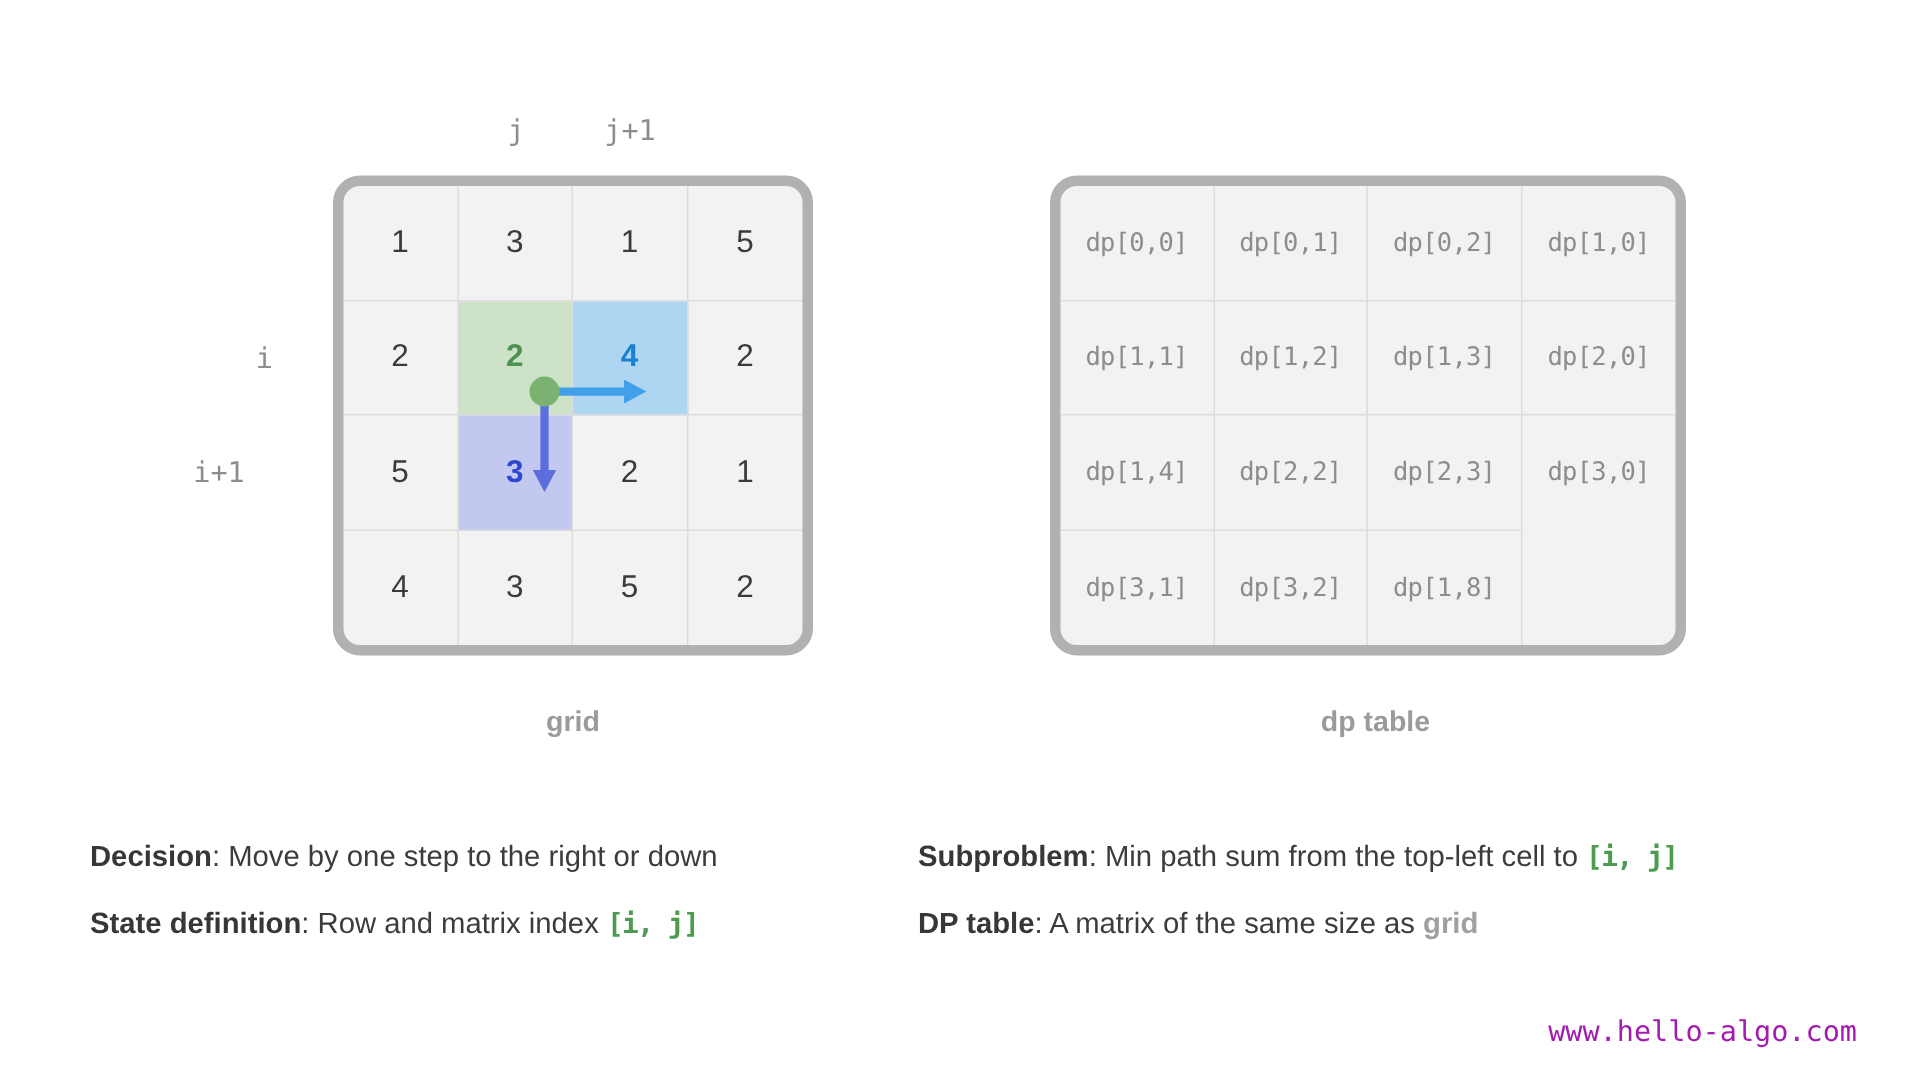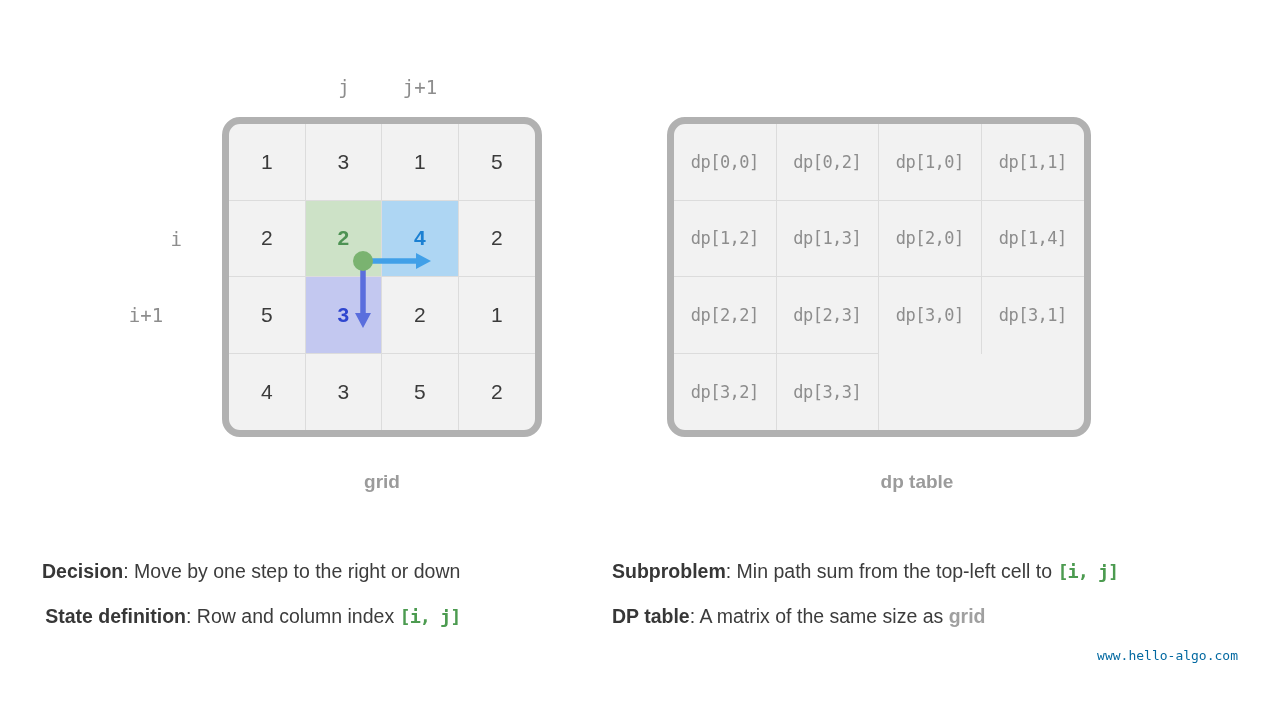--- a/index.html
+++ b/index.html
@@ -20,21 +20,21 @@
     position: absolute;
     border: 7px solid #b1b1b1;
     border-radius: 18px;
     background: #f2f2f2;
     display: grid;
     grid-template-columns: repeat(4, 1fr);
     grid-template-rows: repeat(4, 1fr);
     overflow: hidden;
   }
   .grid-left  { left: 222px; top: 117px; width: 306px; height: 306px; }
-  .grid-right { left: 667px; top: 117px; width: 410px; height: 306px; }
+  .grid-right { left: 700px; top: 117px; width: 410px; height: 306px; }
   .cell {
     display: flex;
     align-items: center;
     justify-content: center;
     border-right: 1px solid #dcdcdc;
     border-bottom: 1px solid #dcdcdc;
     font-size: 21px;
     color: #3b3b3b;
   }
   .cell:nth-child(4n) { border-right: none; }
@@ -76,21 +76,21 @@
     position: absolute;
     left: 0; top: 0;
     width: 1280px; height: 720px;
     pointer-events: none;
   }
   
   .notes {
     position: absolute;
     top: 558px;
   }
-  .notes-left  { left: 42px; text-align: right; }
+  .notes-left  { left: 60px; }
   .notes-right { left: 612px; }
   .note-line {
     margin: 0 0 18px 0;
     font-size: 19.5px;
     line-height: 27px;
     color: #3c3c3c;
     white-space: nowrap;
   }
   .note-line strong { font-weight: bold; color: #373737; }
   .code-green {
@@ -102,24 +102,24 @@
     margin-top: 32px;
   }
   .code-gray {
     font-weight: bold;
     color: #a0a0a0;
   }
   
   .watermark {
     position: absolute;
     right: 42px;
-    top: 648px;
+    top: 677px;
     font-family: "DejaVu Sans Mono", monospace;
-    font-size: 13px;
-    color: #0369a1;
+    font-size: 19px;
+    color: #a21caf;
   }
 </style>
 </head>
 <body>
 
 <div class="canvas">
 
   <span class="axis-label col-label-j">j</span>
   <span class="axis-label col-label-j1">j+1</span>
 
@@ -140,33 +140,34 @@
     <div class="cell">2</div>
     <div class="cell">1</div>
     <div class="cell">4</div>
     <div class="cell">3</div>
     <div class="cell">5</div>
     <div class="cell">2</div>
   </div>
 
   <div class="grid-box grid-right">
     <div class="cell">dp[0,0]</div>
+    <div class="cell">dp[0,1]</div>
     <div class="cell">dp[0,2]</div>
     <div class="cell">dp[1,0]</div>
     <div class="cell">dp[1,1]</div>
     <div class="cell">dp[1,2]</div>
     <div class="cell">dp[1,3]</div>
     <div class="cell">dp[2,0]</div>
     <div class="cell">dp[1,4]</div>
     <div class="cell">dp[2,2]</div>
     <div class="cell">dp[2,3]</div>
     <div class="cell">dp[3,0]</div>
     <div class="cell">dp[3,1]</div>
     <div class="cell">dp[3,2]</div>
-    <div class="cell">dp[3,3]</div>
+    <div class="cell">dp[1,8]</div>
   </div>
 
   <svg class="overlay" viewBox="0 0 1280 720">
     <defs>
       <marker id="head-blue" markerUnits="userSpaceOnUse" markerWidth="18" markerHeight="18" refX="3" refY="8" orient="auto">
         <path d="M0,0 L15,8 L0,16 Z" fill="#41a0e8"></path>
       </marker>
       <marker id="head-indigo" markerUnits="userSpaceOnUse" markerWidth="18" markerHeight="18" refX="3" refY="8" orient="auto">
         <path d="M0,0 L15,8 L0,16 Z" fill="#5a6edd"></path>
       </marker>
@@ -174,21 +175,21 @@
     <line x1="368" y1="261" x2="419" y2="261" stroke="#41a0e8" stroke-width="5.5" marker-end="url(#head-blue)"></line>
     <line x1="363" y1="268" x2="363" y2="316" stroke="#5a6edd" stroke-width="5.5" marker-end="url(#head-indigo)"></line>
     <circle cx="363" cy="261" r="10" fill="#7ab370"></circle>
   </svg>
 
   <div class="caption caption-grid">grid</div>
   <div class="caption caption-dp">dp table</div>
 
   <div class="notes notes-left">
     <p class="note-line"><strong>Decision</strong><span>: Move by one step to the right or down</span></p>
-    <p class="note-line"><strong>State definition</strong><span>: Row and column index </span><span class="code-green">[i, j]</span></p>
+    <p class="note-line"><strong>State definition</strong><span>: Row and matrix index </span><span class="code-green">[i, j]</span></p>
   </div>
   <div class="notes notes-right">
     <p class="note-line"><strong>Subproblem</strong><span>: Min path sum from the top-left cell to </span><span class="code-green">[i, j]</span></p>
     <p class="note-line"><strong>DP table</strong><span>: A matrix of the same size as </span><span class="code-gray">grid</span></p>
   </div>
 
   <div class="watermark">www.hello-algo.com</div>
 
 </div>
 

